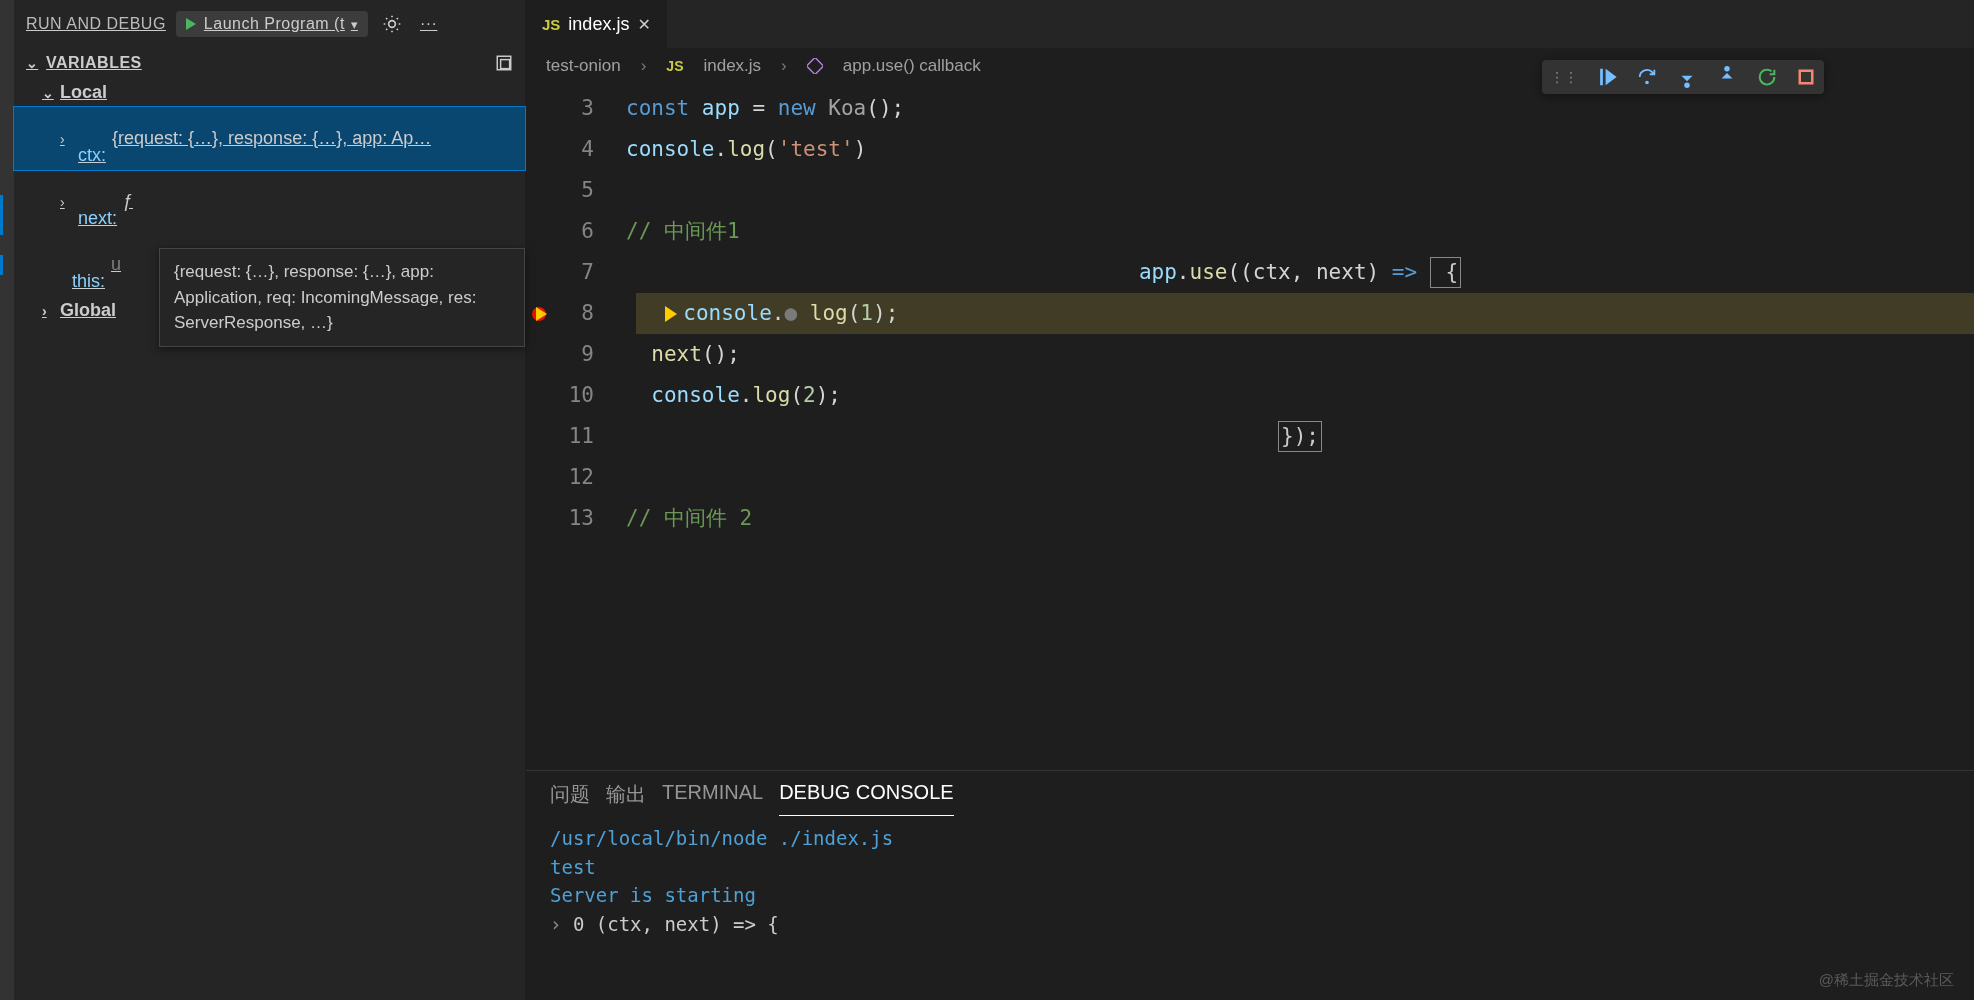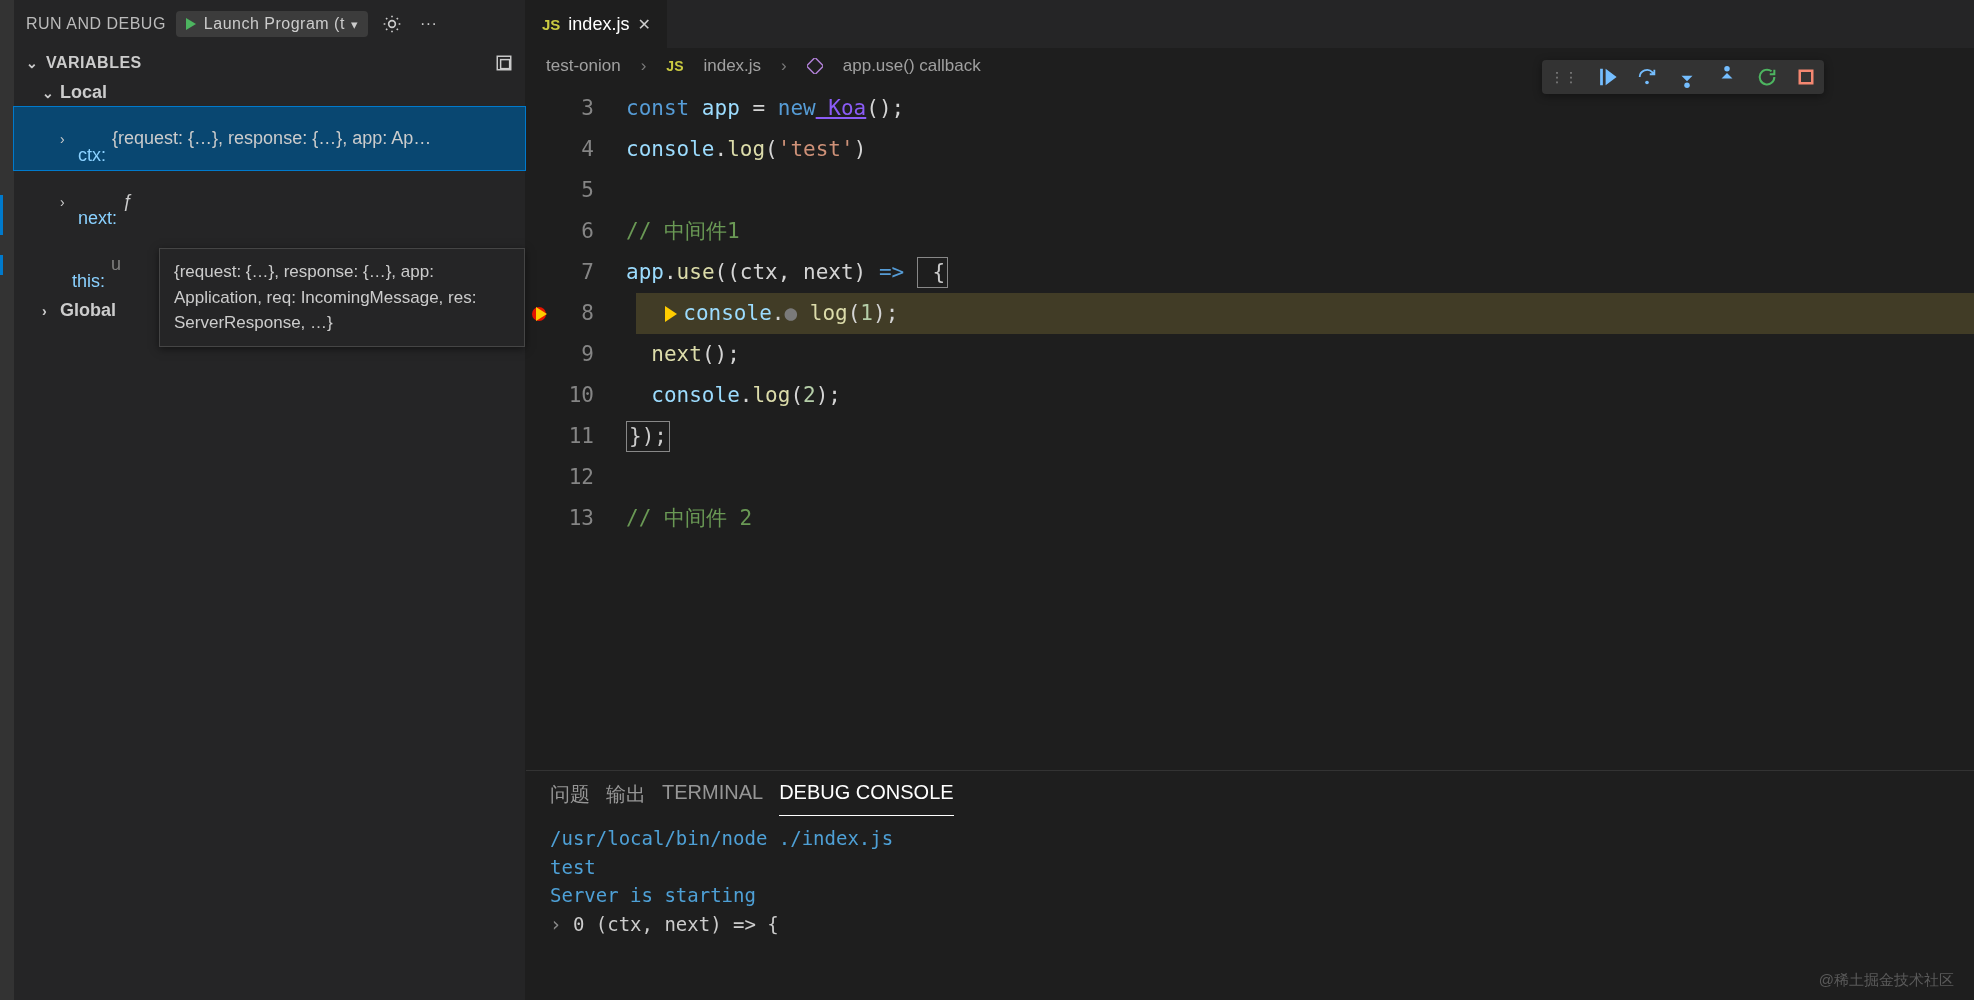--- a/index.html
+++ b/index.html
@@ -9,21 +9,21 @@
   color: #cccccc;
   width: 1974px;
   height: 1000px;
   overflow: hidden;
   font-size: 18px;
 }
 .app { display: flex; height: 100%; }
 .left-edge { width: 14px; background: #333333; position: relative; }
 .left-edge::before { content: ""; position: absolute; left: 0; top: 195px; width: 3px; height: 40px; background: #007acc; }
 .left-edge::after { content: ""; position: absolute; left: 0; top: 255px; width: 3px; height: 20px; background: #007acc; }
-.sidebar { width: 512px; background: #252526; display: flex; flex-direction: column; border-right: 1px solid #1e1e1e; }
+.sidebar { width: 512px; background: #252526; display: flex; flex-direction: column; border-right: 1px solid #1e1e1e; text-decoration: underline; }
 .sidebar-header {
   display: flex; align-items: center; padding: 10px 12px; gap: 10px;
   color: #bbbbbb; font-size: 16px; letter-spacing: 0.5px;
 }
 .run-debug-label { font-weight: 400; }
 .launch-dropdown {
   display: flex; align-items: center; background: #3c3c3c; border-radius: 4px;
   padding: 4px 10px 4px 6px; gap: 6px; cursor: pointer;
 }
 .play-icon { color: #4db560; }
@@ -84,26 +84,26 @@
   border-left: 11px solid #ffcc00;
 }
 .code { flex: 1; padding-top: 4px; }
 .code .line { height: 41px; line-height: 41px; white-space: pre; padding-left: 4px; }
 .code .line.current { background: #413c26; position: relative; margin-left: 14px; }
 .code .line.current .cur-arrow {
   display: inline-block; width: 0; height: 0;
   border-top: 8px solid transparent; border-bottom: 8px solid transparent;
   border-left: 12px solid #ffcc00; margin-right: 6px; vertical-align: middle;
 }
-.code .line.boxed { position: relative; }
+.code .line.boxed { position: relative; text-align: center; }
 .code .line.boxed .box-open, .code .line.boxed .box-close {
   display: inline-block; border: 1px solid #888; padding: 0 2px; line-height: 1.4;
 }
 .tok-kw { color: #569cd6; }
-.tok-cls { color: #8b5cf6; text-decoration: underline; }
+.tok-cls { color: #a3a3a3; }
 .tok-fn { color: #dcdcaa; }
 .tok-str { color: #ce9178; }
 .tok-num { color: #b5cea8; }
 .tok-com { color: #6a9955; }
 .tok-op { color: #d4d4d4; }
 .tok-obj { color: #9cdcfe; }
 .inline-hint { color: #7a7a7a; }
 .debug-toolbar {
   position: absolute; top: 60px; right: 150px; background: #333333;
   border-radius: 4px; display: flex; align-items: center; padding: 6px 8px; gap: 18px;

